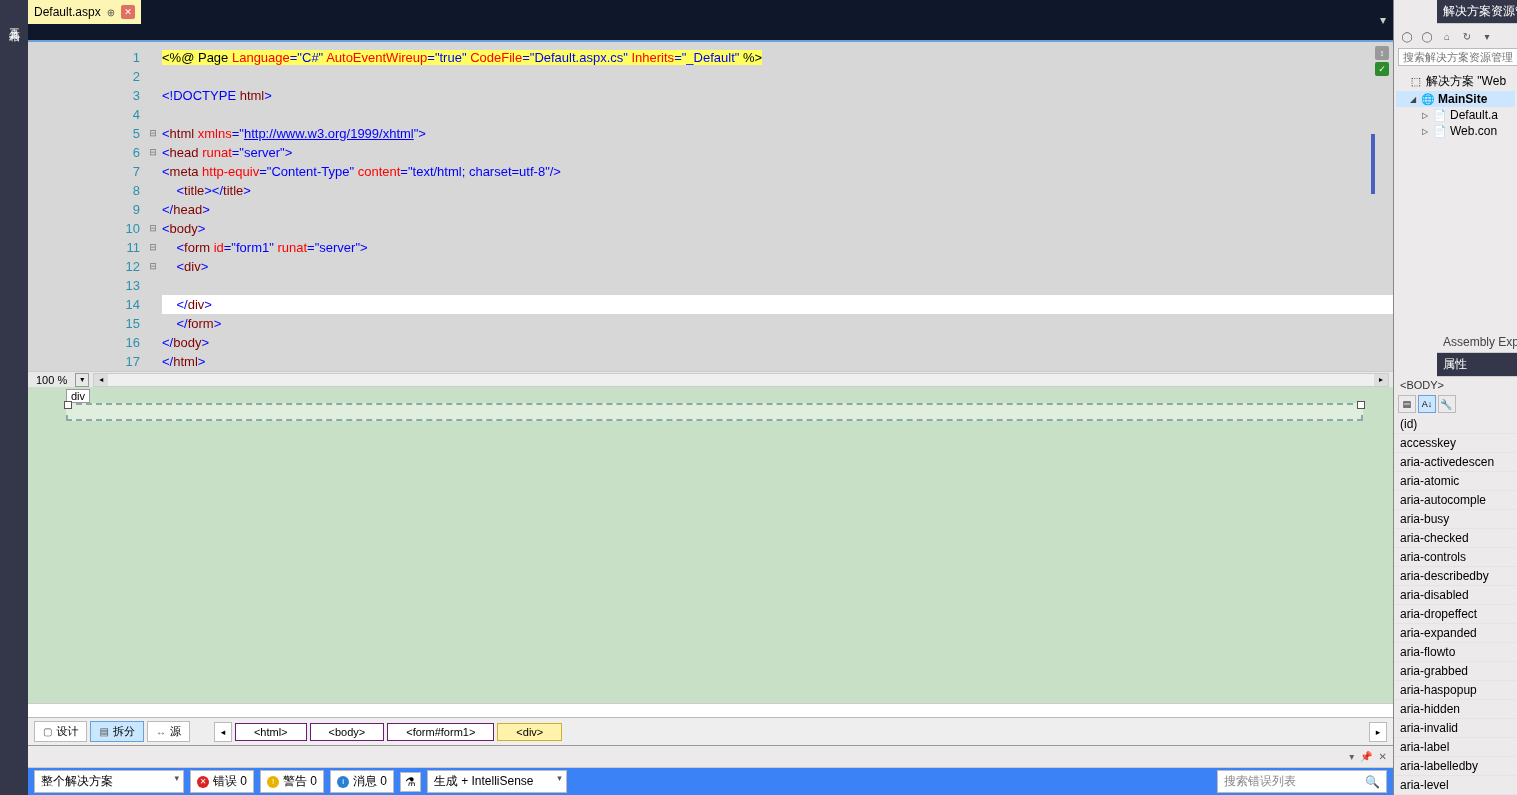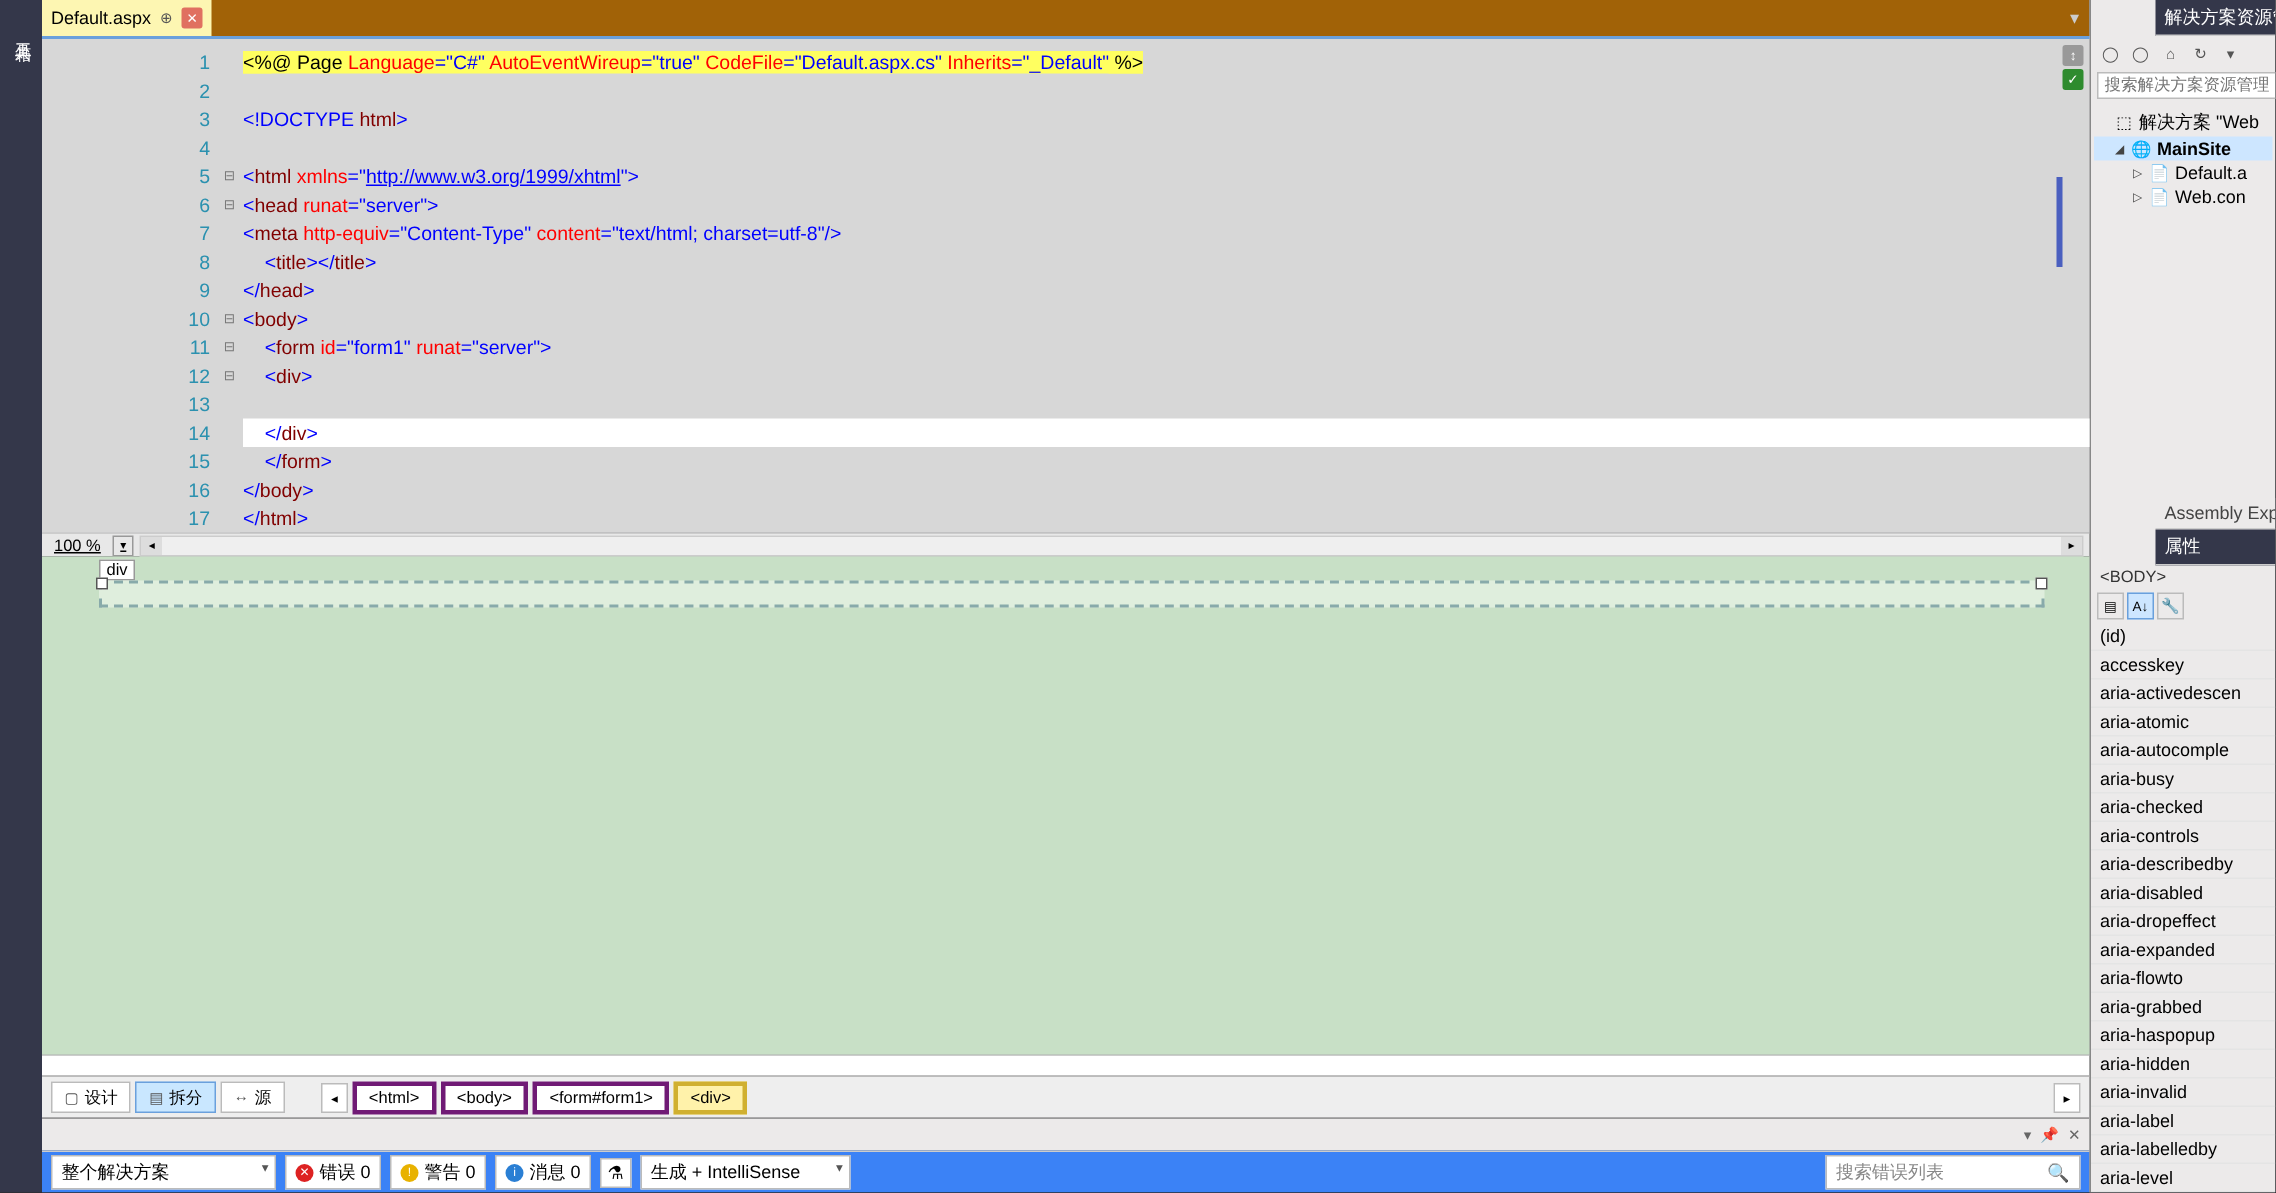--- a/index.html
+++ b/index.html
@@ -8,21 +8,21 @@
 .root { display:flex; height:100%; }
 
 
 .left-strip { width:28px; background:#34374a; color:#fff; display:flex; align-items:flex-start; padding-top:20px; justify-content:center; }
 .left-strip span { writing-mode:vertical-rl; font-size:11px; letter-spacing:1px; }
 
 
 .main-col { flex:1; display:flex; flex-direction:column; min-width:0; }
 
 
-.tabstrip { background:#a16207; height:24px; display:flex; align-items:stretch; }
+.tabstrip { background:#0f172a; height:40px; display:flex; align-items:stretch; }
 .doctab { background:#fdf6b2; color:#000; display:flex; align-items:center; padding:0 6px; gap:6px; height:24px; }
 .doctab .pin { font-size:10px; color:#555; }
 .doctab .close { background:#e07060; color:#fff; width:14px; height:14px; display:flex; align-items:center; justify-content:center; font-size:9px; border-radius:2px; }
 .tabstrip .spacer { flex:1; }
 .tabstrip .dropdown { color:#ccc; width:20px; display:flex; align-items:center; justify-content:center; }
 
 
 .editor { flex:0 0 322px; display:flex; background:#d7d7d7; position:relative; border-top:2px solid #6aa0dc; }
 .linecol { width:118px; background:#d7d7d7; text-align:right; padding:6px 6px 0 0; color:#2b91af; font-family:Consolas,monospace; font-size:13px; line-height:19px; }
 .linecol div { height:19px; }
@@ -38,41 +38,41 @@
 .valBlue { color:#0000ff; }
 .punct { color:#0000ff; }
 .link { color:#0000ff; text-decoration:underline; }
 .editor-margin-indicators { position:absolute; right:2px; top:4px; width:16px; display:flex; flex-direction:column; gap:2px; }
 .ind { width:14px; height:14px; border-radius:2px; display:flex; align-items:center; justify-content:center; font-size:9px; color:#fff; }
 .ind.arrows { background:#999; }
 .ind.check { background:#2e8b2e; }
 .editor .blueBarSeg { position:absolute; right:18px; width:4px; background:#4a5fbf; }
 
 
-.codescroll { height:16px; background:#e8e8e8; display:flex; align-items:center; border-top:1px solid #ccc;text-decoration:underline; }
+.codescroll { height:16px; background:#e8e8e8; display:flex; align-items:center; border-top:1px solid #ccc; }
 .zoom { font-size:11px; padding:0 8px; }
 .zoom-dd { width:14px; height:14px; border:1px solid #999; display:flex; align-items:center; justify-content:center; font-size:8px; }
 .hscroll { flex:1; height:14px; background:#efefef; border:1px solid #ccc; margin:0 4px; position:relative; }
 .hscroll .arrow { position:absolute; top:0; width:14px; height:12px; background:#ddd; display:flex; align-items:center; justify-content:center; font-size:8px; }
 .hscroll .arrow.l { left:0; } .hscroll .arrow.r { right:0; }
 
 
 .preview { flex:1; background:#c8e0c6; position:relative; overflow:hidden; }
 .tag-tip { position:absolute; left:38px; top:2px; background:#fff; border:1px solid #999; padding:0 4px; font-size:11px; }
 .sel-box { position:absolute; left:38px; top:16px; right:30px; height:18px; border:2px dashed #8aa; background:#dfeedd; }
 .sel-box::before, .sel-box::after { content:''; position:absolute; width:6px; height:6px; background:#fff; border:1px solid #555; top:-4px; }
 .sel-box::before { left:-4px; } .sel-box::after { right:-4px; }
 
 
 .viewbar { height:28px; background:#eee; border-top:1px solid #bbb; display:flex; align-items:center; padding:0 6px; gap:3px; }
 .vbtn { border:1px solid #bbb; background:#fff; padding:2px 8px; display:flex; align-items:center; gap:4px; font-size:11px; }
 .vbtn.active { background:#c9e7ff; border-color:#6aa0dc; }
 .vbtn .ic { font-size:10px; color:#555; }
 .navarrow { width:18px; height:20px; border:1px solid #bbb; background:#fff; display:flex; align-items:center; justify-content:center; font-size:9px; }
-.crumb { border:3px solid #701a75; background:#fff; padding:2px 8px; font-size:11px; }
+.crumb { border:1px solid #701a75; background:#fff; padding:2px 18px; font-size:11px; }
 .crumb.sel { background:#fff2aa; border-color:#d0b030; }
 .viewbar .flex1 { flex:1; }
 
 
 .errhead { background:#eceaea; height:22px; display:flex; align-items:center; padding:0 6px; gap:6px; color:#444; font-size:12px; border-top:1px solid #999; }
 .errhead .title { flex:1;margin-top:44px; }
 .errhead .ic { font-size:10px; color:#666; cursor:pointer; }
 .errbar { height:28px; background:#3b82f6; border-top:1px solid #ccc; display:flex; align-items:center; padding:0 6px; gap:6px; }
 .dropdownbox { border:1px solid #bbb; background:#fff; padding:2px 20px 2px 6px; position:relative; font-size:12px; }
 .dropdownbox::after { content:'▾'; position:absolute; right:4px; top:2px; font-size:9px; color:#555; }

